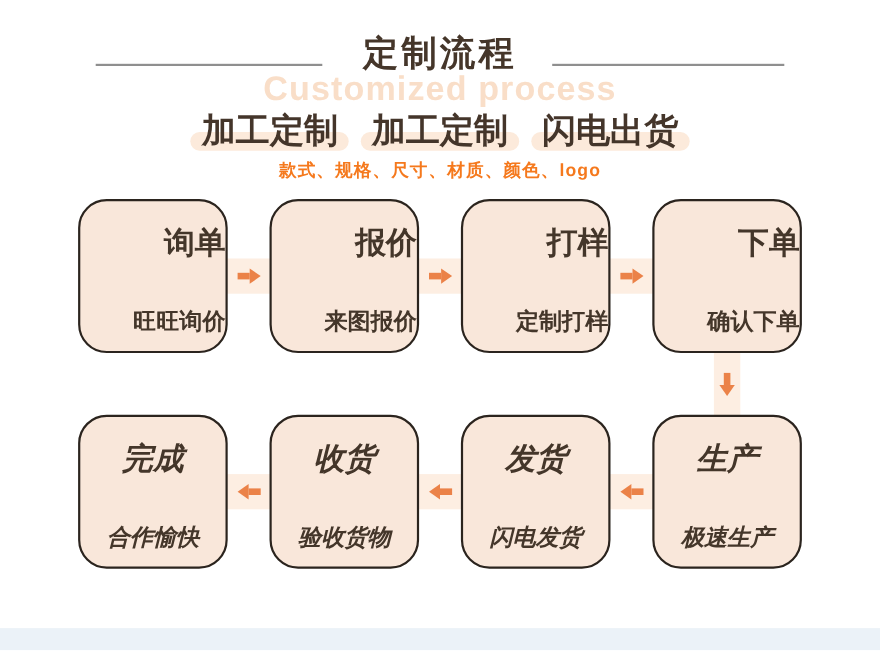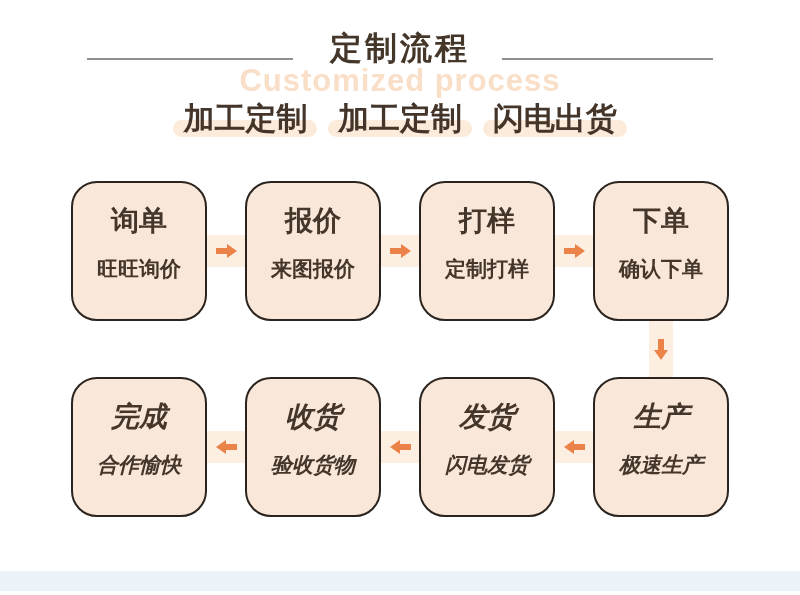--- a/index.html
+++ b/index.html
@@ -32,22 +32,22 @@
     position:absolute;left:0;right:0;top:145px;text-align:center;
     font-size:16px;font-weight:bold;color:#f5791d;letter-spacing:1px;
   }
   
   .step-box{
     position:absolute;width:136px;height:140px;box-sizing:border-box;
     background:#f9e7da;border:2px solid #2b241e;border-radius:26px;
     display:flex;flex-direction:column;align-items:center;z-index:2;
   }
   .step-title{margin-top:22px;font-size:28px;font-weight:bold;color:#44362a;line-height:1.15;}
-  .step-sub{margin-top:19px;font-size:21px;font-weight:600;color:#44362a;line-height:1.2;}
-  .r1{top:181px;} .r2{top:377px;font-style:italic;}
+  .step-sub{margin-top:43px;font-size:21px;font-weight:600;color:#44362a;line-height:1.2;}
+  .r1{top:181px;align-items:flex-end;} .r2{top:377px;font-style:italic;}
   .c1{left:71px;} .c2{left:245px;} .c3{left:419px;} .c4{left:593px;}
   
   .hband{
     position:absolute;width:40px;height:32px;background:#fdeee2;z-index:1;
     display:flex;align-items:center;justify-content:center;
   }
   .hband.row1{top:235px;} .hband.row2{top:431px;}
   .hband.g1{left:206px;} .hband.g2{left:380px;} .hband.g3{left:554px;}
   .vband{
     position:absolute;left:649px;top:319px;width:24px;height:60px;background:#fdeee2;z-index:1;
@@ -72,20 +72,21 @@
   <div class="hline right"></div>
   <div class="title-en">Customized process</div>
   <div class="title-cn">定制流程</div>
 
   <div class="tagline">
     <span class="tag-phrase">加工定制</span>
     <span class="tag-phrase">加工定制</span>
     <span class="tag-phrase">闪电出货</span>
   </div>
 
+  <div class="features">款式、规格、尺寸、材质、颜色、logo</div>
 
   <div class="step-box r1 c1">
     <div class="step-title">询单</div>
     <div class="step-sub">旺旺询价</div>
   </div>
   <div class="step-box r1 c3">
     <div class="step-title">打样</div>
     <div class="step-sub">定制打样</div>
   </div>
   <div class="step-box r1 c2">

